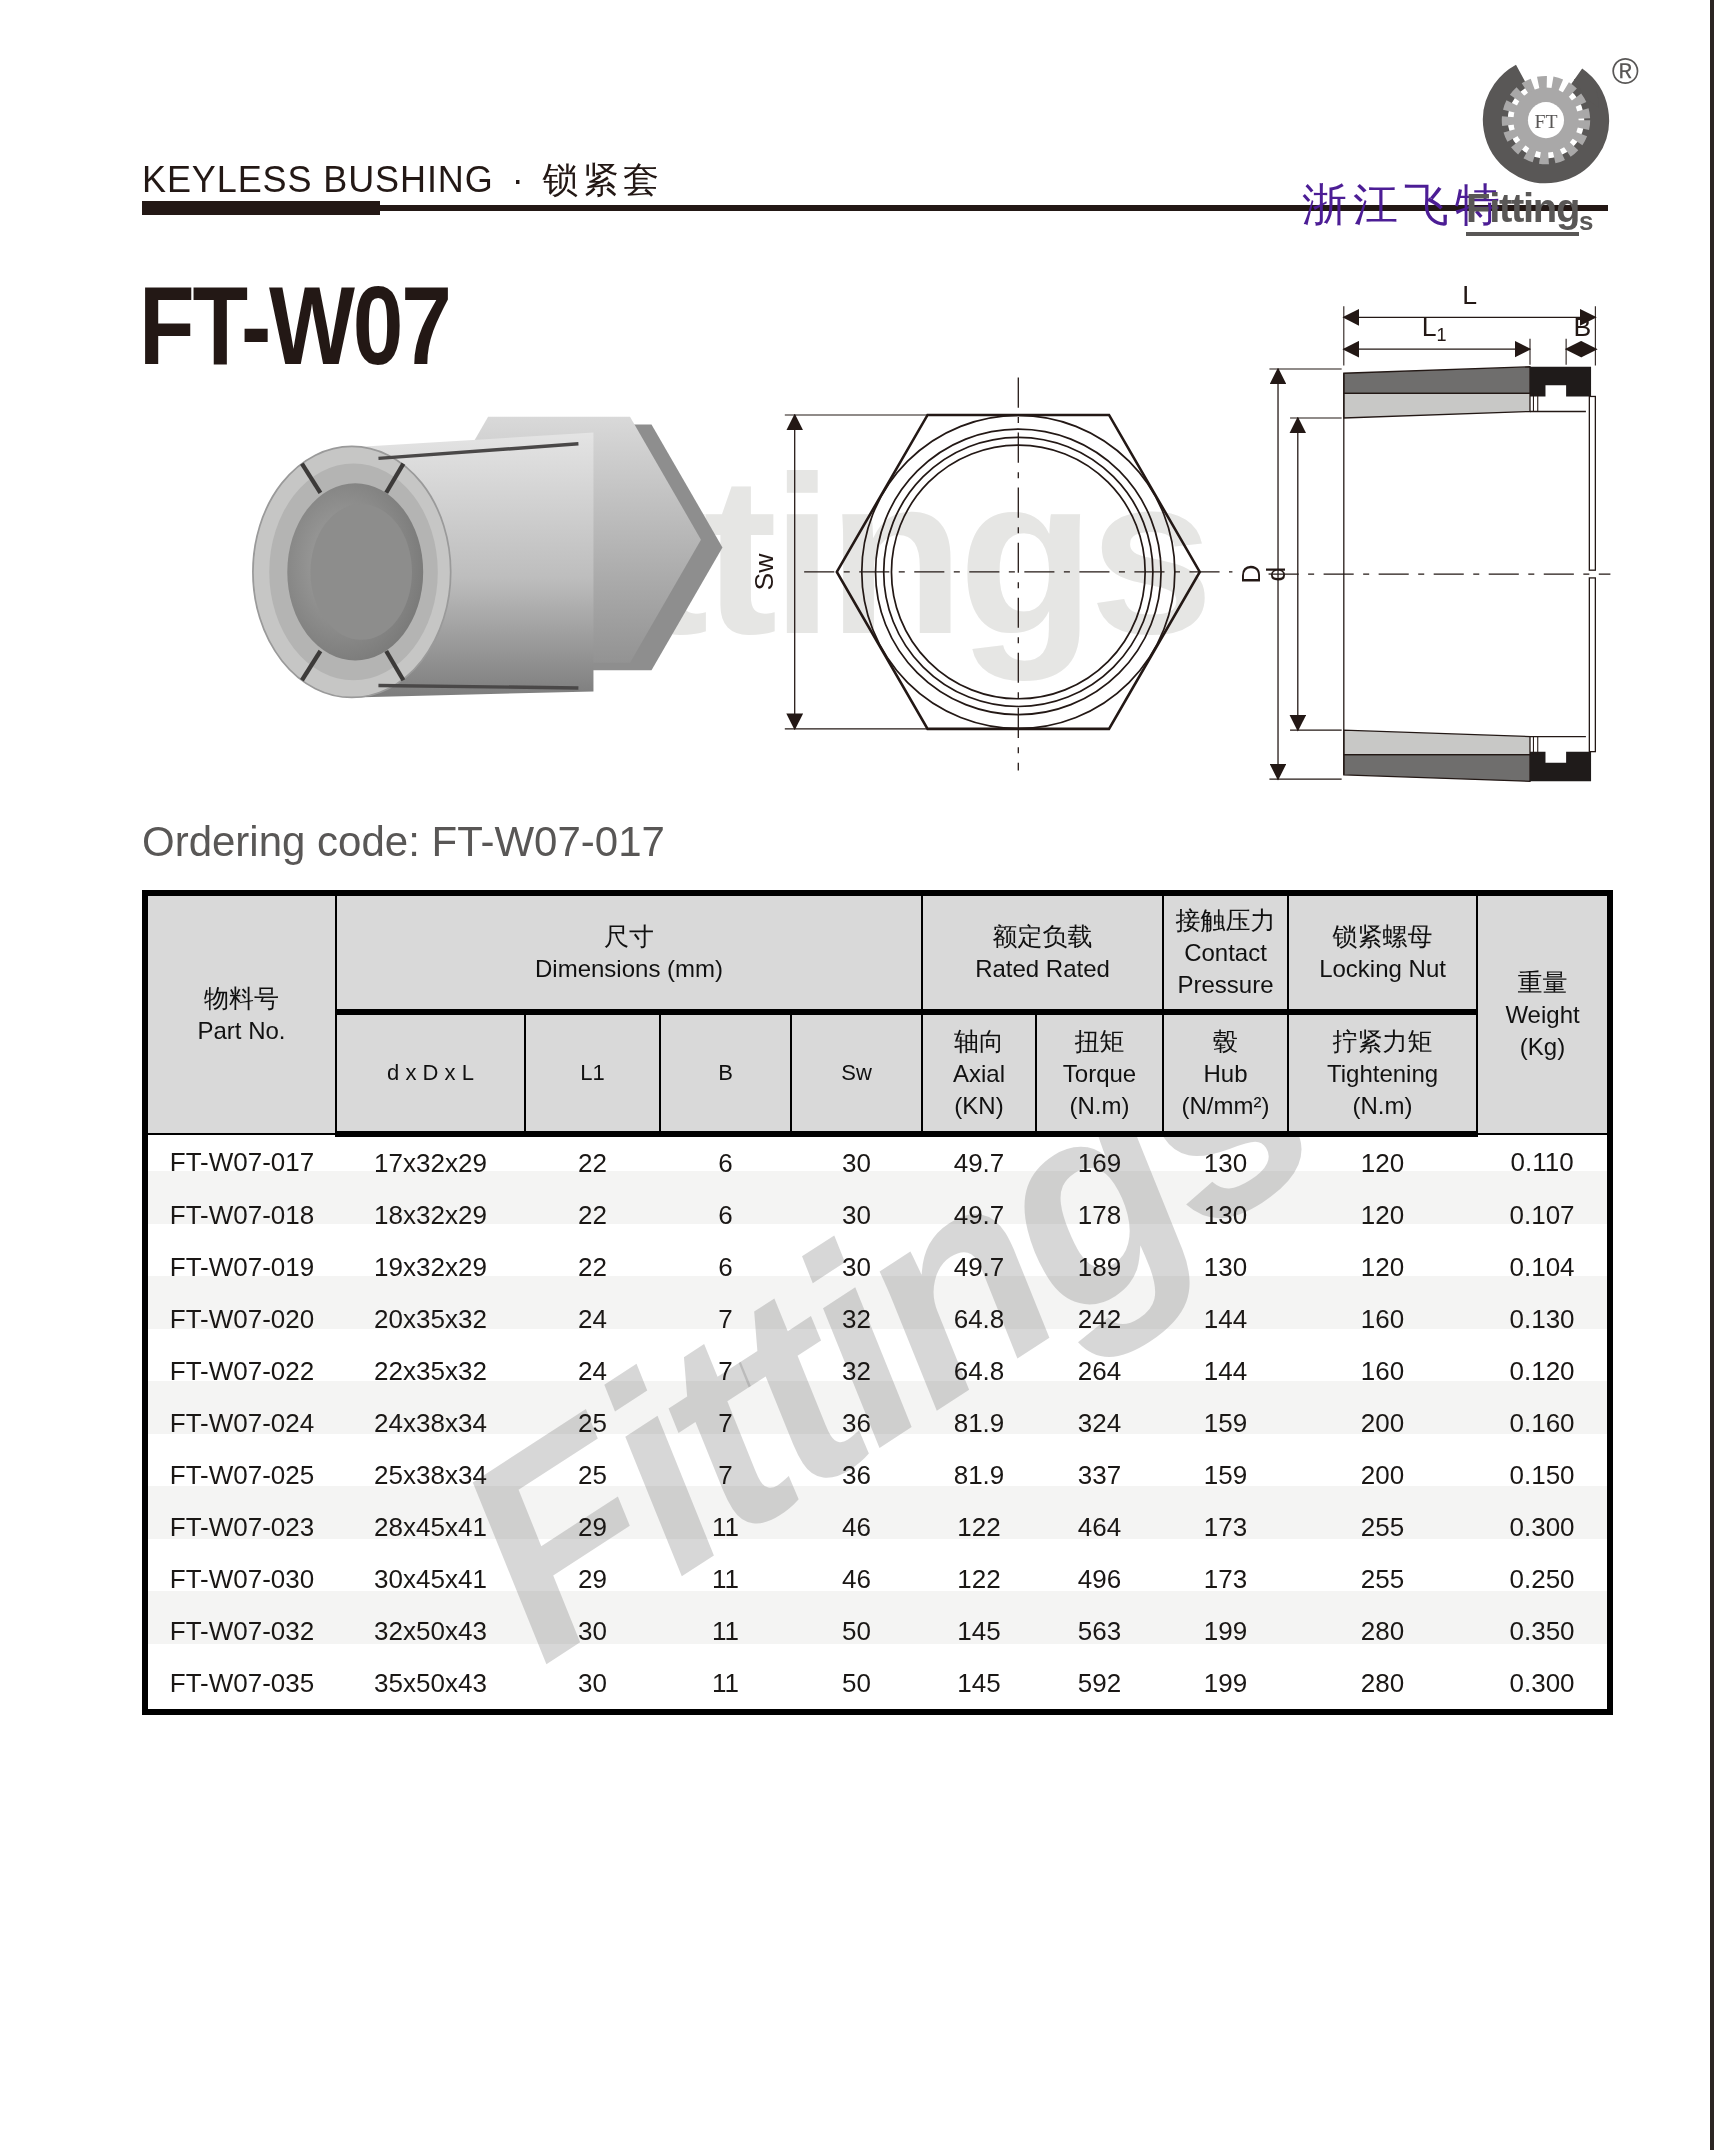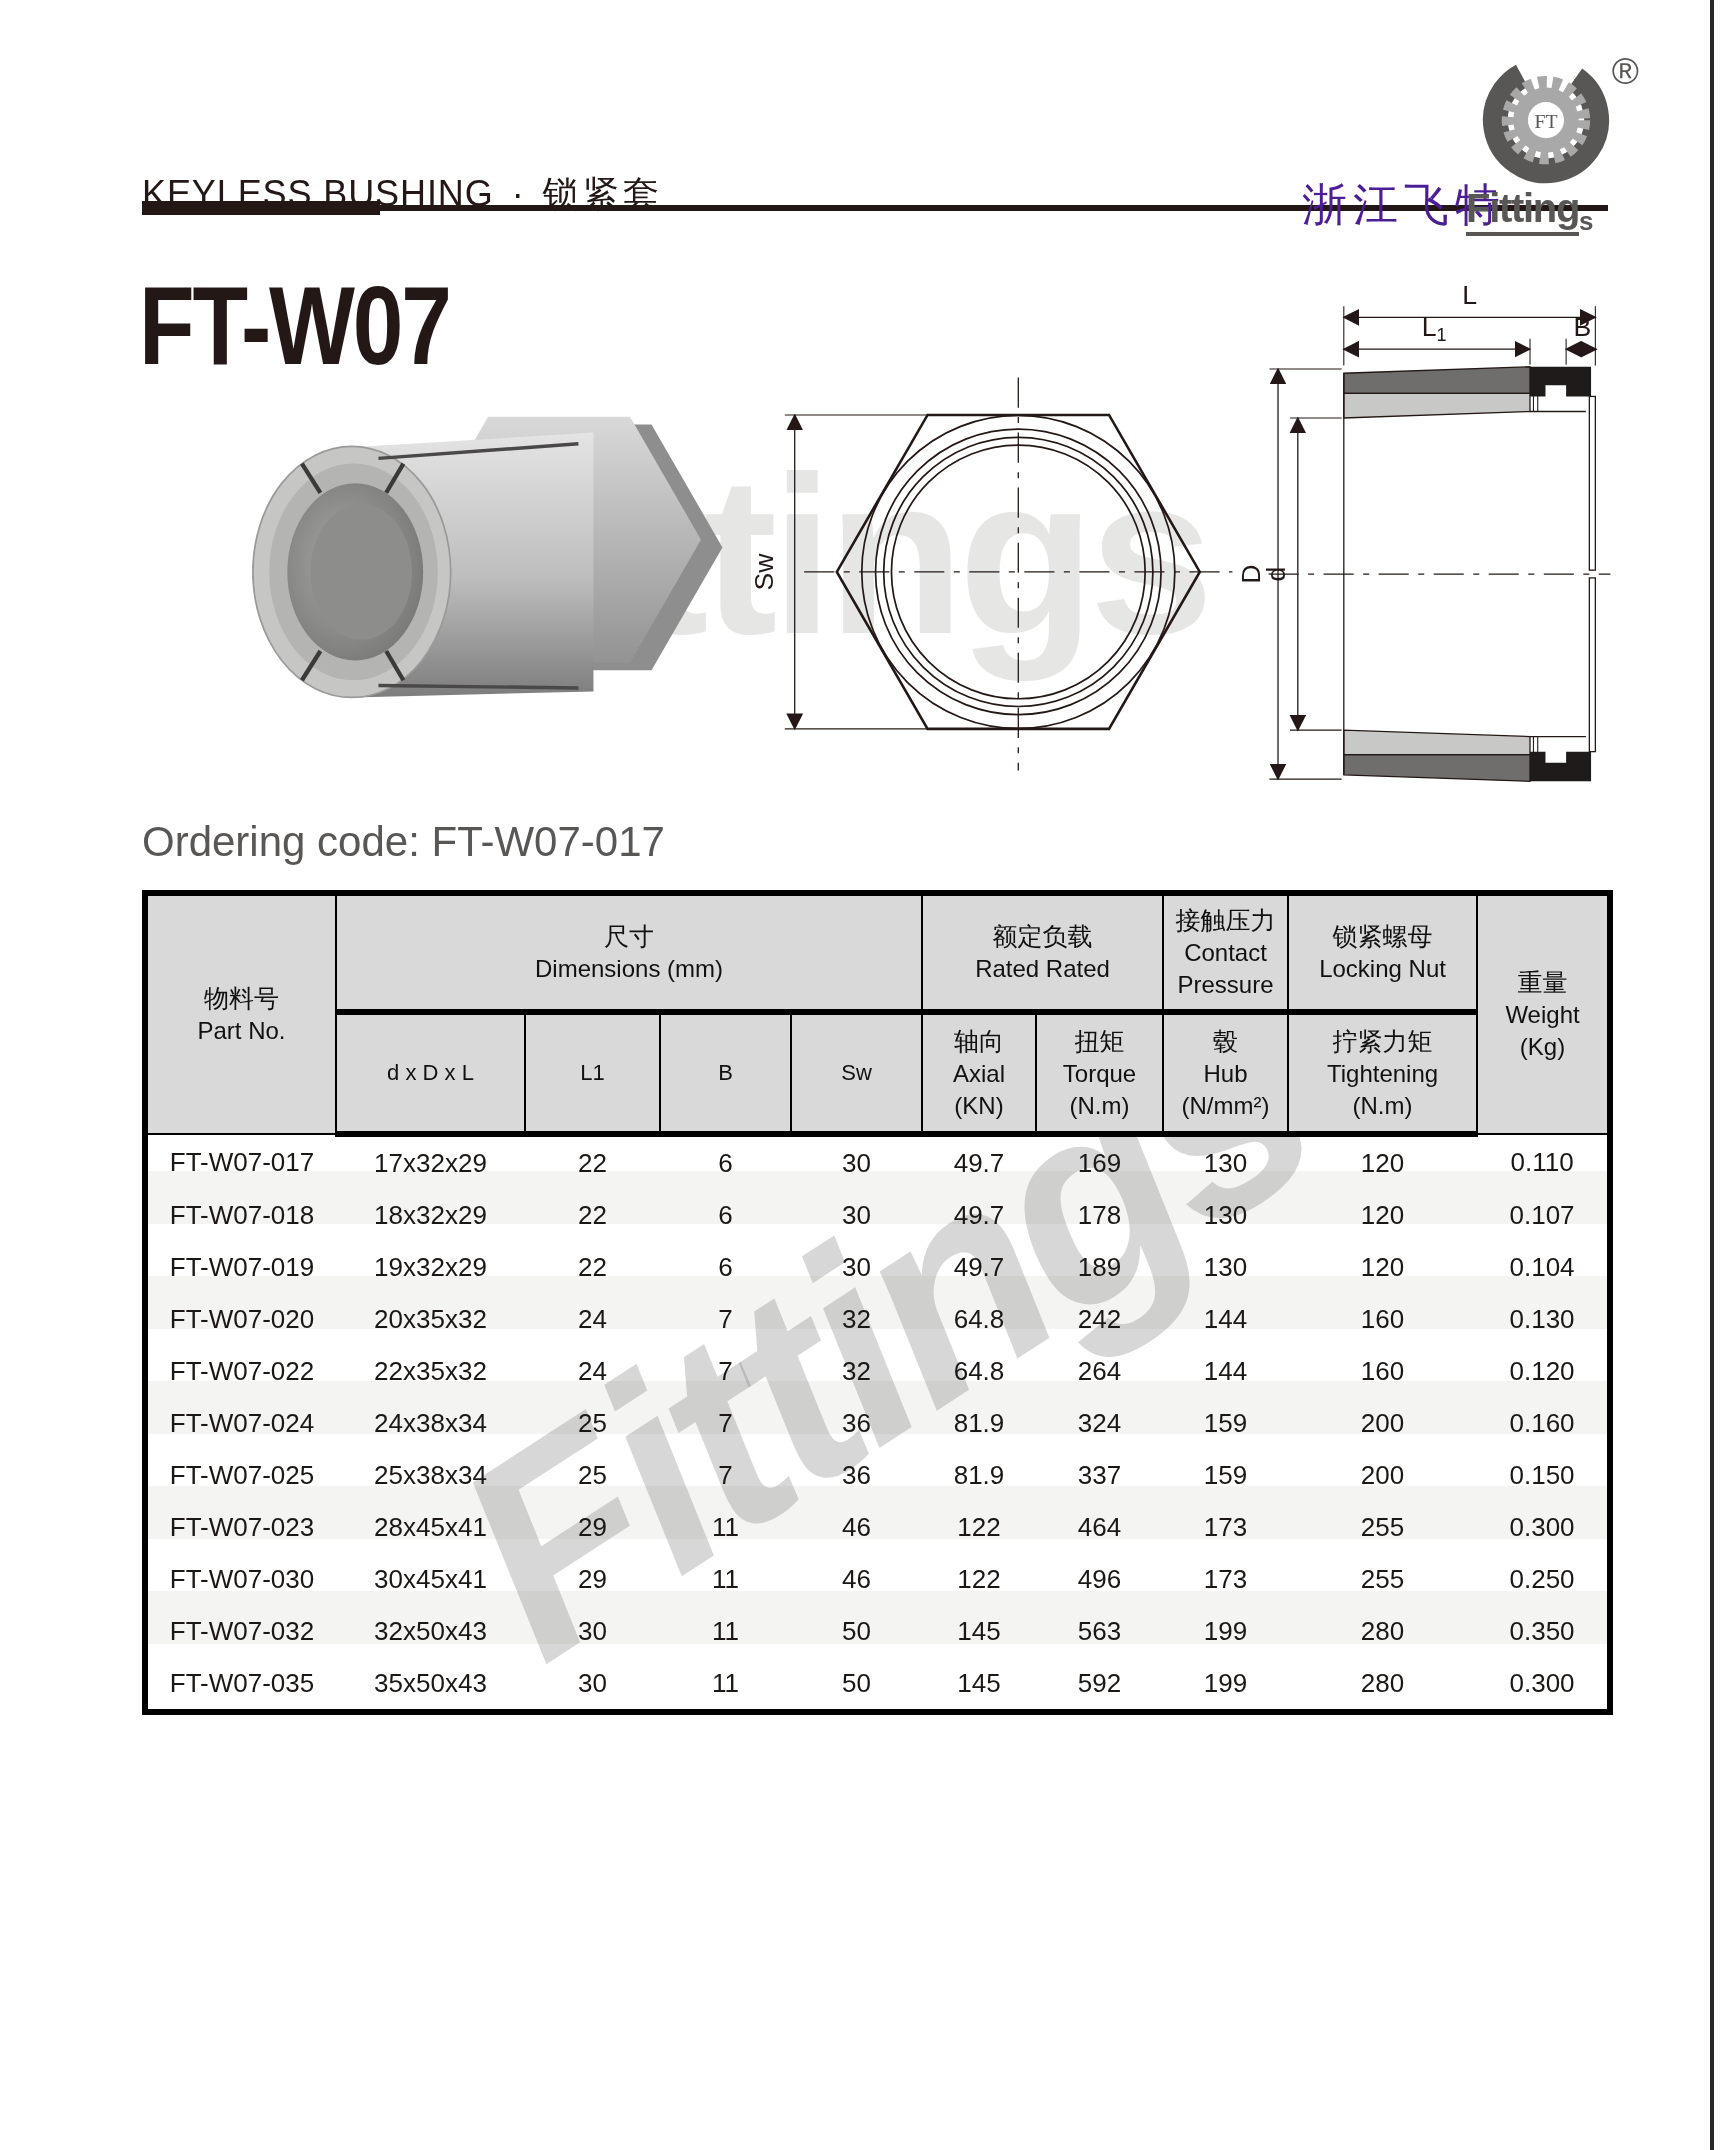--- a/index.html
+++ b/index.html
@@ -1,19 +1,19 @@
 <!DOCTYPE html>
 <html style="font-size:6.9px"><head>
 <meta charset="utf-8">
 <style>
   html,body{margin:0;padding:0;background:#888;}
   #page{position:relative;width:1727px;height:2317px;background:#ffffff;overflow:hidden;
         font-family:"Liberation Sans",sans-serif;color:#231815;}
   
-  .brand-line{position:absolute;left:142px;top:156px;font-size:36px;letter-spacing:0.9px;color:#231815;white-space:nowrap;margin-top:14px;}
+  .brand-line{position:absolute;left:142px;top:156px;font-size:36px;letter-spacing:0.9px;color:#231815;white-space:nowrap;}
   .brand-line .dot{margin:0 18px;}
   .brand-line .cn{letter-spacing:4.3px;}
   #rule-thick{position:absolute;left:142px;top:201px;width:238px;height:13.8px;background:#231815;}
   #rule-thin{position:absolute;left:380px;top:205px;width:1228px;height:6px;background:#231815;}
   #right-border{position:absolute;left:1710px;top:0;width:4.3px;height:2317px;background:#2b2523;}
   #company-cn{position:absolute;left:1302px;top:175px;font-size:45px;color:#4c1d95;letter-spacing:6px;white-space:nowrap;}
   #logo-svg{position:absolute;left:1458px;top:47px;width:206px;height:142px;}
   #wordmark{position:absolute;left:1466px;top:186px;color:#595756;white-space:nowrap;}
   #wordmark .wm-main{font-size:40px;font-weight:700;letter-spacing:-1.3px;border-bottom:4.3px solid #595756;padding-bottom:1.7px;}
   #wordmark .wm-sub{font-size:26px;font-weight:700;vertical-align:-7.7px;}

